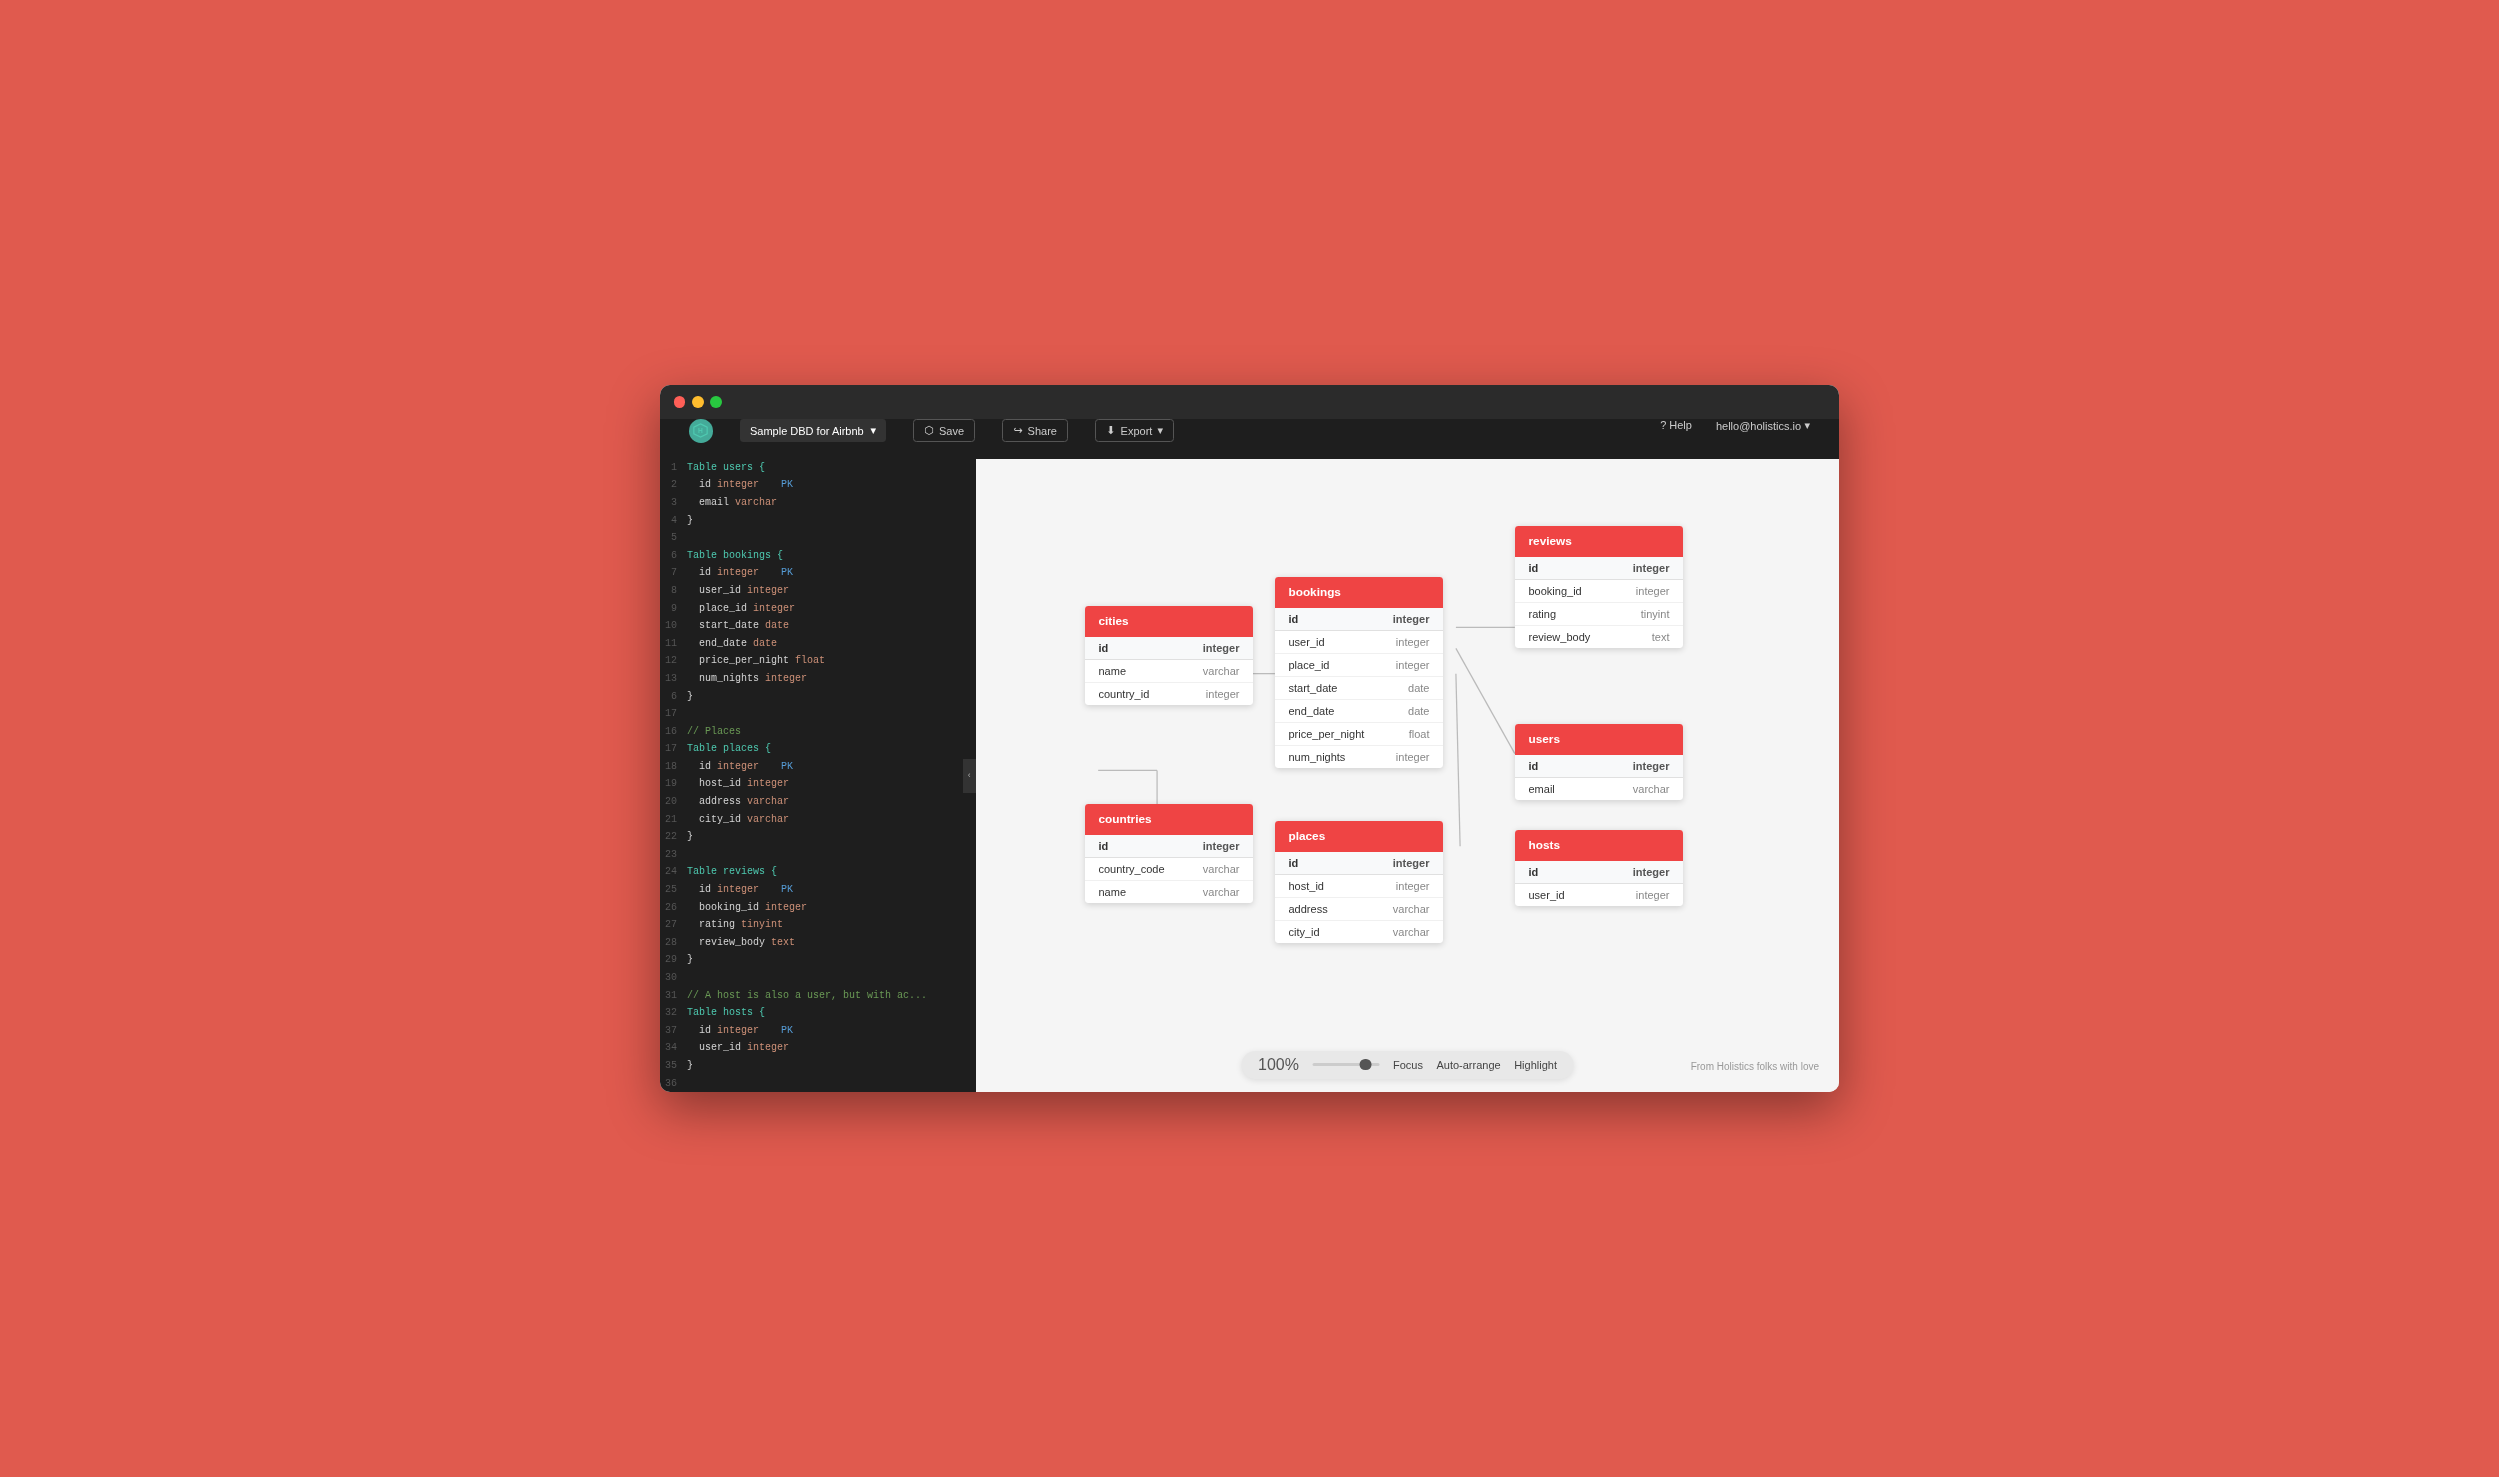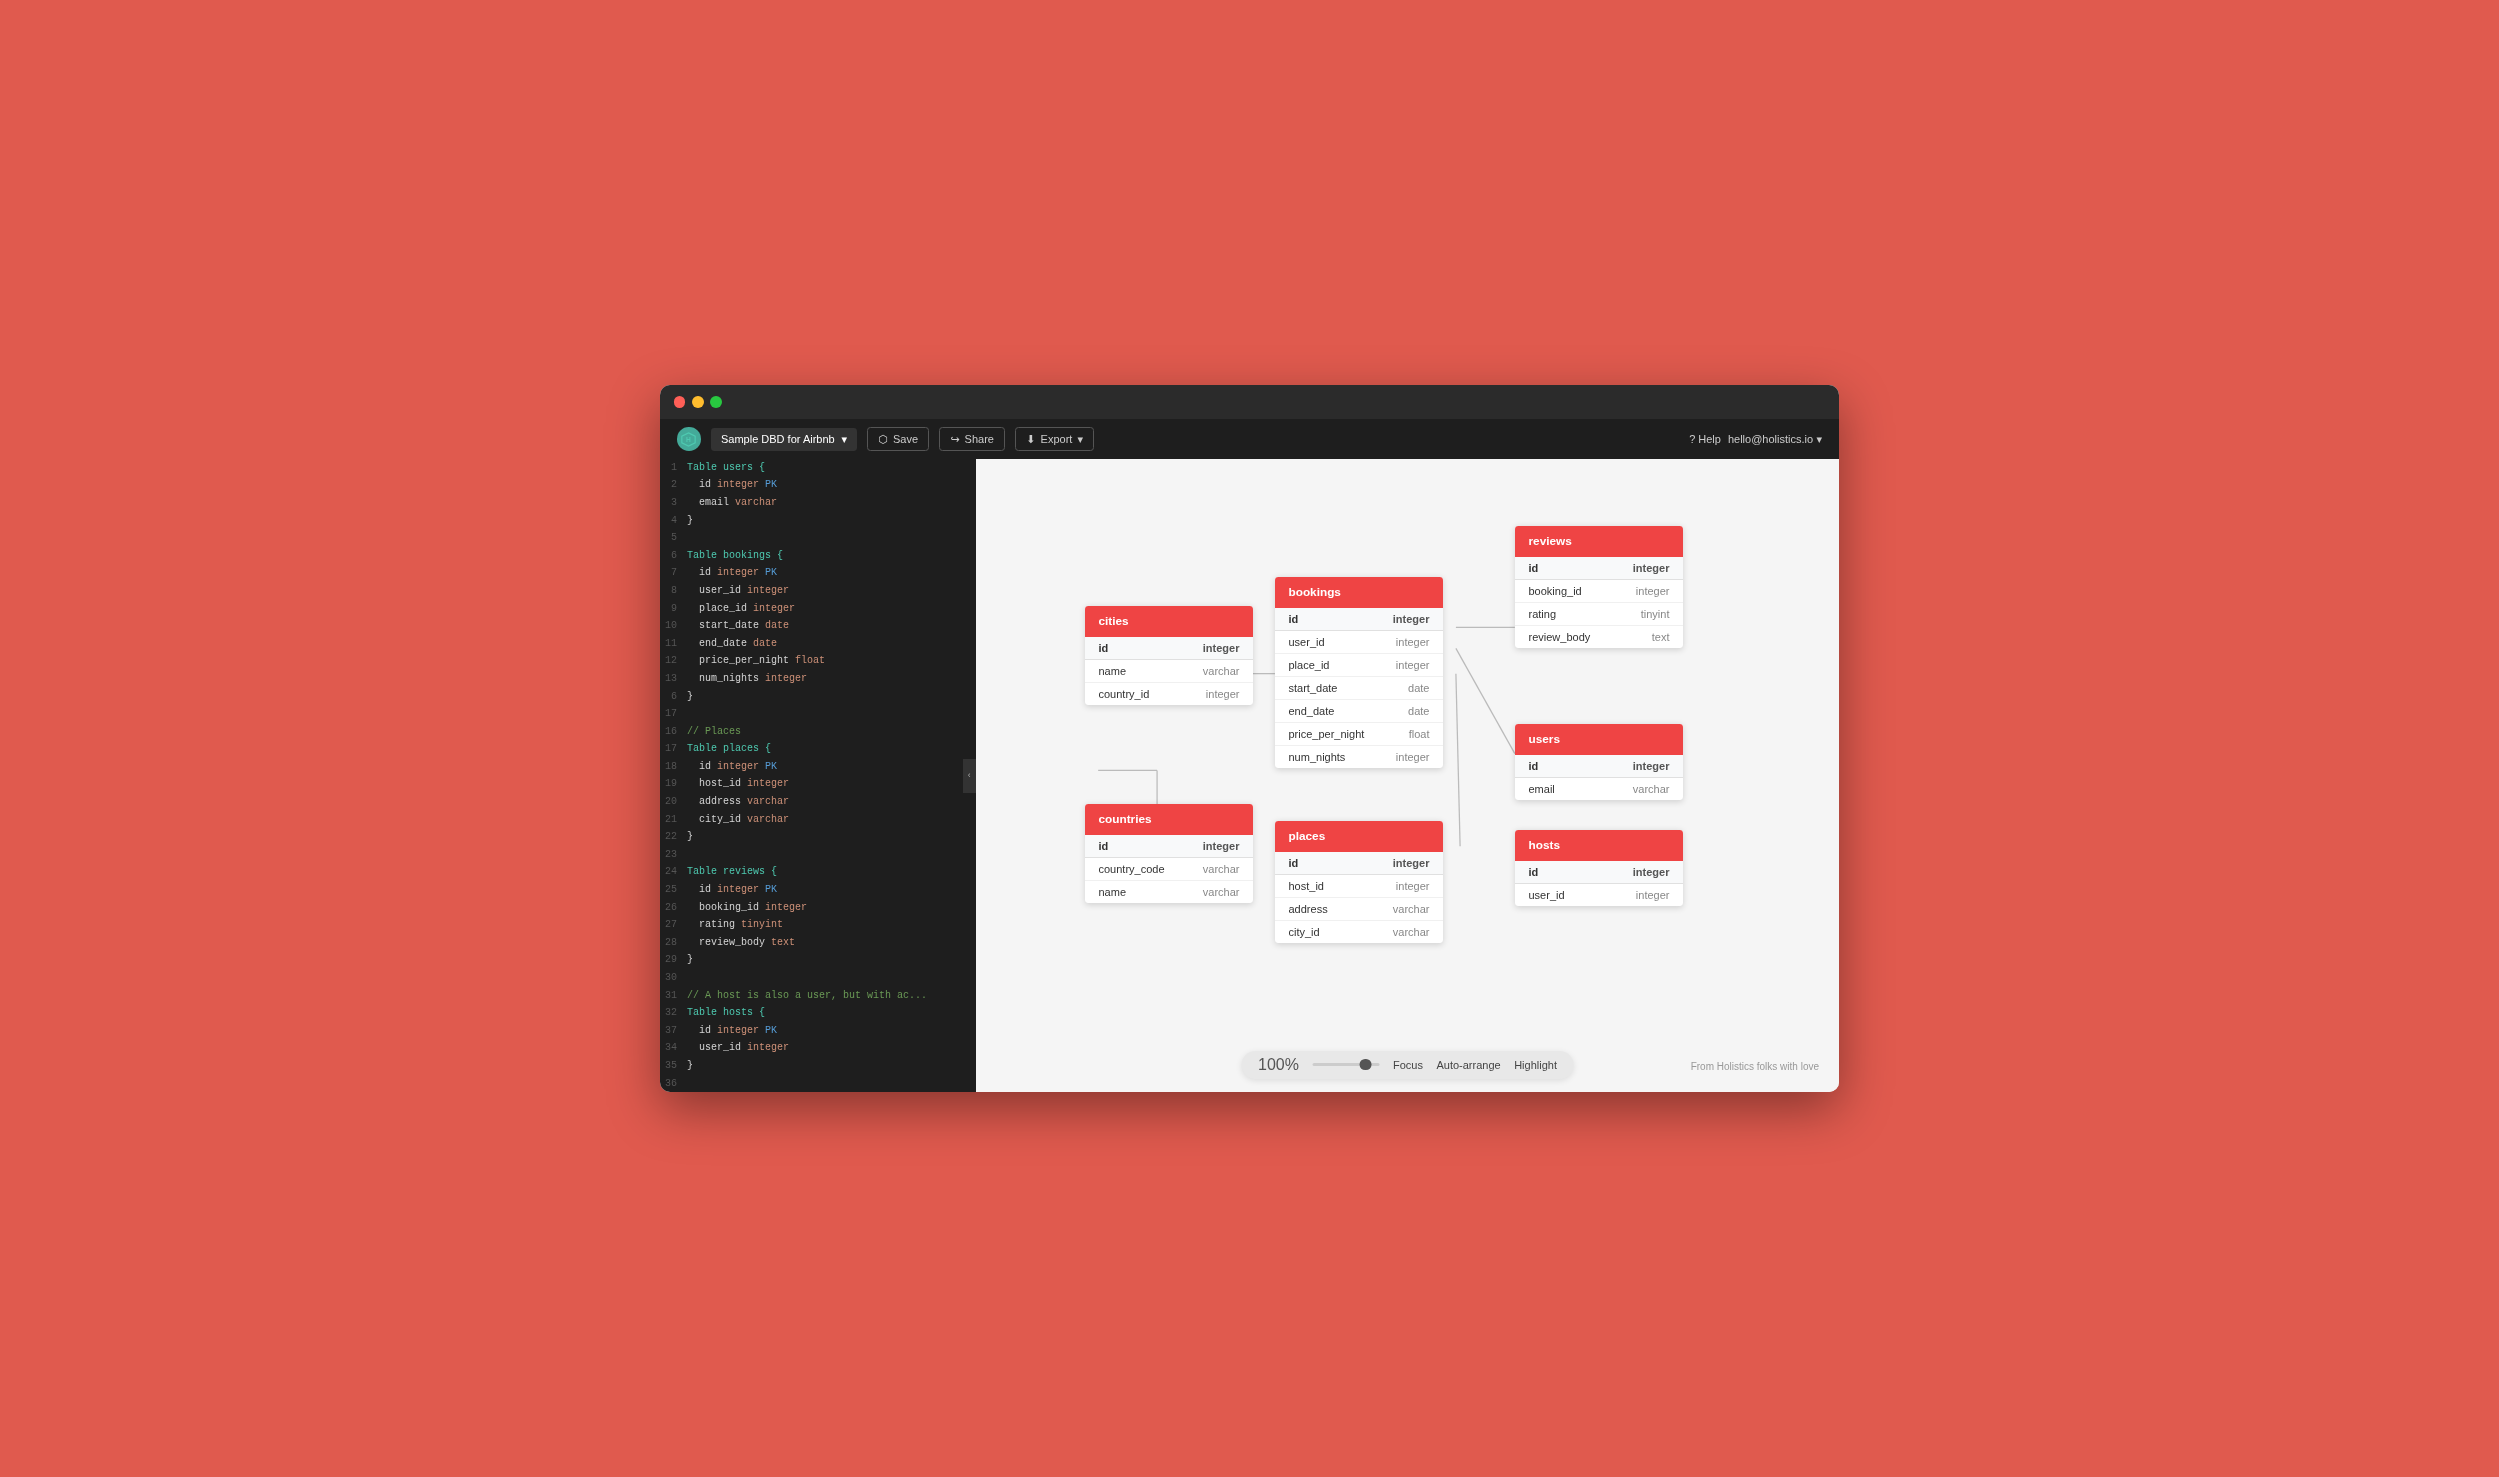--- a/index.html
+++ b/index.html
@@ -42,23 +42,23 @@
     }
     .tl-red { background: #ff5f57; }
     .tl-yellow { background: #ffbd2e; }
     .tl-green { background: #28c840; }
 
     
     .toolbar {
       background: #1e1e1e;
       height: 40px;
       display: flex;
-      align-items: center;
-      padding: 0 17px;
-      gap: 7px;
+      align-items: flex-start;
+      padding: 0 29px;
+      gap: 24px;
       flex-shrink: 0;
     }
     .logo-icon {
       width: 23.6px;
       height: 23.6px;
       background: #4a9;
       border-radius: 50%;
       display: flex;
       align-items: center;
       justify-content: center;
@@ -143,21 +143,21 @@
       width: 27px;
       text-align: right;
       padding-right: 10px;
       color: #555;
       flex-shrink: 0;
       user-select: none;
     }
     .line-content { flex: 1; padding-right: 6.7px; white-space: pre; }
     .kw-table { color: #4ec9b0; }
     .kw-type { color: #ce9178; }
-    .kw-pk { color: #569cd6; }
+    .kw-pk { color: #569cd6; margin-left: 16px; }
     .kw-comment { color: #6a9955; }
     .kw-orange { color: #ce9178; }
     .col-toggle {
       position: absolute;
       right: 0;
       top: 50%;
       transform: translateY(-50%);
       width: 13.5px;
       height: 34px;
       background: #333;

